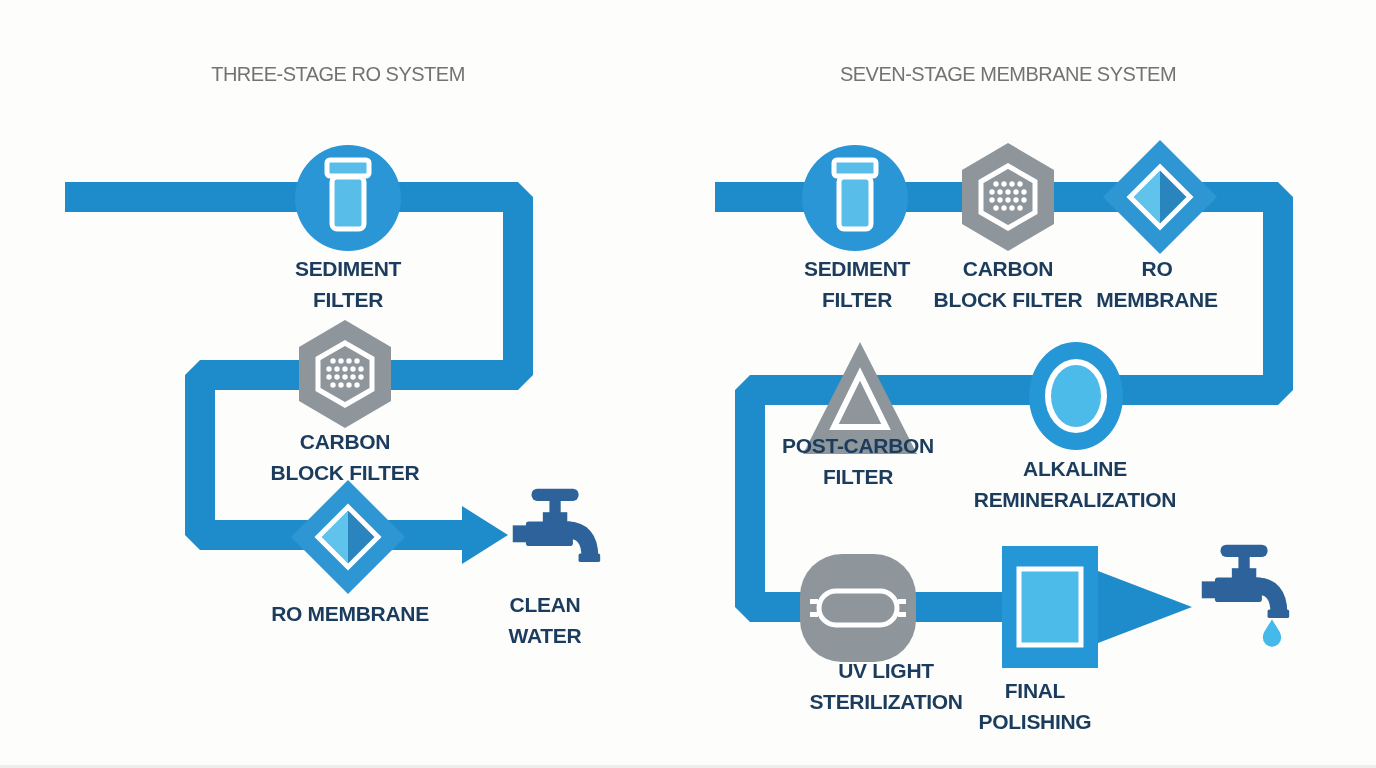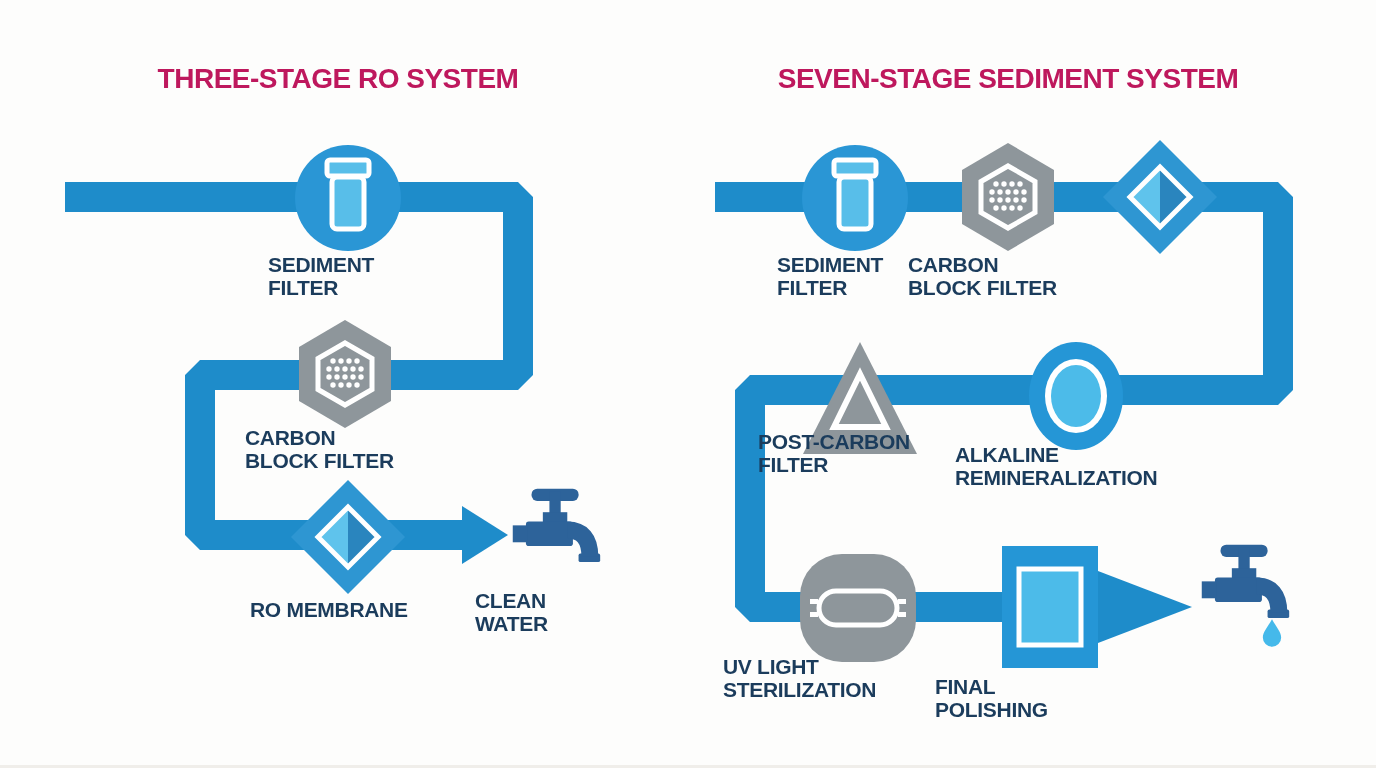--- a/index.html
+++ b/index.html
@@ -1,26 +1,26 @@
 <!DOCTYPE html>
 <html><head>
 <meta charset="utf-8">
 <style>
   html,body{margin:0;padding:0;background:#fdfdfc;}
   #canvas{
     position:relative;width:1376px;height:768px;overflow:hidden;
     background:#fdfdfc;font-family:"Liberation Sans",sans-serif;
   }
   .title{
-    position:absolute;text-align:center;font-weight:700;font-size:28px;
-    letter-spacing:-0.5px;color:#be185d;white-space:pre-line;
+    position:absolute;text-align:center;font-weight:400;font-size:20px;
+    letter-spacing:-0.5px;color:#737373;white-space:pre-line;
   }
   .label{
-    position:absolute;text-align:left;font-weight:700;font-size:21px;
-    line-height:23px;letter-spacing:-0.3px;color:#1b3c5c;white-space:pre-line;
+    position:absolute;text-align:center;font-weight:700;font-size:21px;
+    line-height:31px;letter-spacing:-0.3px;color:#1b3c5c;white-space:pre-line;
   }
   .pipes{position:absolute;left:0;top:0;z-index:1;}
   .icon{position:absolute;z-index:2;}
   .lbl{z-index:3;}
   #bottom-edge{position:absolute;left:0;bottom:0;width:1376px;height:3px;background:#f0eeea;}
   #symbol-defs{position:absolute;width:0;height:0;overflow:hidden;}
 </style>
 </head>
 <body>
 
@@ -104,21 +104,21 @@
   </svg>
 
   <svg class="pipes" width="1376" height="768">
     <path d="M65 197 H518 V375 H200 V535 H466" stroke="#1e8cca" stroke-width="30" fill="none" stroke-linejoin="bevel"></path>
     <polygon points="462,506 508,535 462,564" fill="#1e8cca"></polygon>
     <path d="M715 197 H1278 V390 H750 V607 H1102" stroke="#1e8cca" stroke-width="30" fill="none" stroke-linejoin="bevel"></path>
     <polygon points="1098,571 1192,607 1098,643" fill="#1e8cca"></polygon>
   </svg>
 
   <div class="title lbl" style="left:88px;top:63px;width:500px;">THREE-STAGE RO SYSTEM</div>
-  <div class="title lbl" style="left:738px;top:63px;width:540px;">SEVEN-STAGE SEDIMENT SYSTEM</div>
+  <div class="title lbl" style="left:738px;top:63px;width:540px;">SEVEN-STAGE MEMBRANE SYSTEM</div>
 
   <svg class="icon" style="left:288px;top:138px;" width="120" height="120">
       <use href="#sym-sediment"></use>
     </svg>
   <svg class="icon" style="left:285px;top:314px;" width="120" height="120">
       <use href="#sym-hexagon"></use>
     </svg>
   <svg class="icon" style="left:283px;top:472px;" width="130" height="130">
       <use href="#sym-diamond"></use>
     </svg>
@@ -159,23 +159,25 @@
       <use href="#sym-faucet"></use>
     </svg>
   <svg class="icon" style="left:1261px;top:617px;" width="22" height="30">
       <use href="#sym-drop"></use>
     </svg>
 
   <div class="label lbl" style="left:777px;top:253px;width:160px;">SEDIMENT
 FILTER</div>
   <div class="label lbl" style="left:908px;top:253px;width:200px;">CARBON
 BLOCK FILTER</div>
+  <div class="label lbl" style="left:1057px;top:253px;width:200px;">RO
+MEMBRANE</div>
   <div class="label lbl" style="left:758px;top:430px;width:200px;">POST-CARBON
 FILTER</div>
-  <div class="label lbl" style="left:955px;top:443px;width:240px;">ALKALINE
+  <div class="label lbl" style="left:955px;top:453px;width:240px;">ALKALINE
 REMINERALIZATION</div>
-  <div class="label lbl" style="left:723px;top:655px;width:200px;">UV LIGHT
+  <div class="label lbl" style="left:786px;top:655px;width:200px;">UV LIGHT
 STERILIZATION</div>
   <div class="label lbl" style="left:935px;top:655px;width:200px;margin-top:20px;">FINAL
 POLISHING</div>
 
   <div id="bottom-edge"></div>
 </div>
 
 </body></html>

